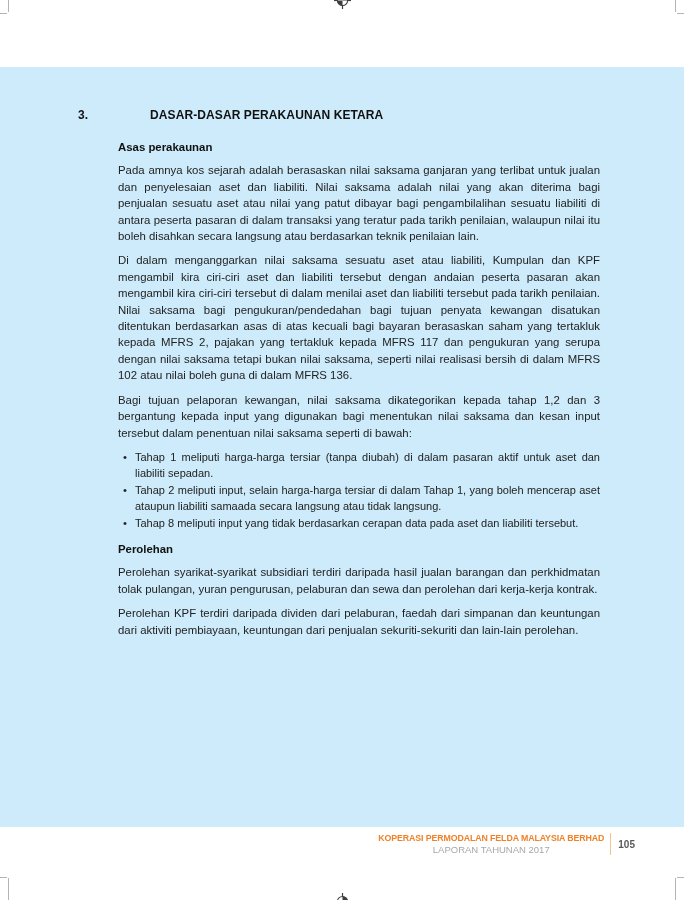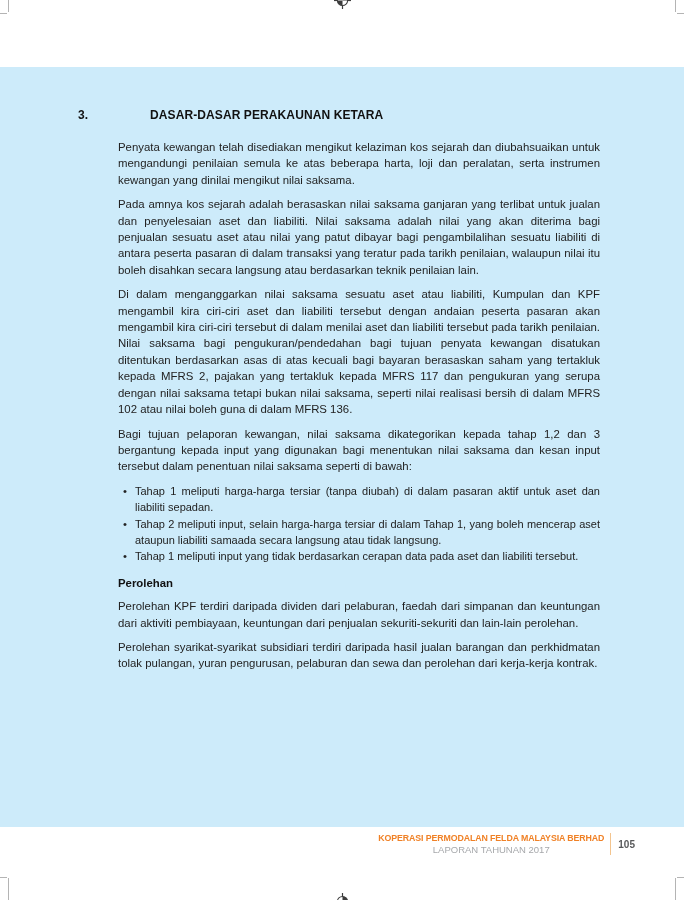--- a/index.html
+++ b/index.html
@@ -162,45 +162,45 @@
   </span>
 
   <div class="band">
 
     <div class="section-head">
       <div class="sec-num">3.</div>
       <div class="sec-title">DASAR-DASAR PERAKAUNAN KETARA</div>
     </div>
 
     <div class="indent">
-
-      <p class="para">Penyata kewangan telah disediakan mengikut kelaziman kos sejarah dan diubahsuaikan untuk mengandungi penilaian semula ke atas beberapa harta, loji dan peralatan, serta instrumen kewangan yang dinilai mengikut nilai saksama.</p>
+      <div class="subhead">Asas perakaunan</div>
+
       <p class="para">Pada amnya kos sejarah adalah berasaskan nilai saksama ganjaran yang terlibat untuk jualan dan penyelesaian aset dan liabiliti. Nilai saksama adalah nilai yang akan diterima bagi penjualan sesuatu aset atau nilai yang patut dibayar bagi pengambilalihan sesuatu liabiliti di antara peserta pasaran di dalam transaksi yang teratur pada tarikh penilaian, walaupun nilai itu boleh disahkan secara langsung atau berdasarkan teknik penilaian lain.</p>
       <p class="para">Di dalam menganggarkan nilai saksama sesuatu aset atau liabiliti, Kumpulan dan KPF mengambil kira ciri-ciri aset dan liabiliti tersebut dengan andaian peserta pasaran akan mengambil kira ciri-ciri tersebut di dalam menilai aset dan liabiliti tersebut pada tarikh penilaian. Nilai saksama bagi pengukuran/pendedahan bagi tujuan penyata kewangan disatukan ditentukan berdasarkan asas di atas kecuali bagi bayaran berasaskan saham yang tertakluk kepada MFRS 2, pajakan yang tertakluk kepada MFRS 117 dan pengukuran yang serupa dengan nilai saksama tetapi bukan nilai saksama, seperti nilai realisasi bersih di dalam MFRS 102 atau nilai boleh guna di dalam MFRS 136.</p>
       <p class="para">Bagi tujuan pelaporan kewangan, nilai saksama dikategorikan kepada tahap 1,2 dan 3 bergantung kepada input yang digunakan bagi menentukan nilai saksama dan kesan input tersebut dalam penentuan nilai saksama seperti di bawah:</p>
 
       <div class="bullets">
         <div class="bullet-row">
           <span class="bullet-marker">•</span>
           <span class="bullet-text">Tahap 1 meliputi harga-harga tersiar (tanpa diubah) di dalam pasaran aktif untuk aset dan liabiliti sepadan.</span>
         </div>
         <div class="bullet-row">
           <span class="bullet-marker">•</span>
           <span class="bullet-text">Tahap 2 meliputi input, selain harga-harga tersiar di dalam Tahap 1, yang boleh mencerap aset ataupun liabiliti samaada secara langsung atau tidak langsung.</span>
         </div>
         <div class="bullet-row">
           <span class="bullet-marker">•</span>
-          <span class="bullet-text">Tahap 1 meliputi input yang tidak berdasarkan cerapan data pada aset dan liabiliti tersebut.</span>
+          <span class="bullet-text">Tahap 8 meliputi input yang tidak berdasarkan cerapan data pada aset dan liabiliti tersebut.</span>
         </div>
       </div>
 
       <div class="subhead">Perolehan</div>
 
+      <p class="para">Perolehan syarikat-syarikat subsidiari terdiri daripada hasil jualan barangan dan perkhidmatan tolak pulangan, yuran pengurusan, pelaburan dan sewa dan perolehan dari kerja-kerja kontrak.</p>
       <p class="para">Perolehan KPF terdiri daripada dividen dari pelaburan, faedah dari simpanan dan keuntungan dari aktiviti pembiayaan, keuntungan dari penjualan sekuriti-sekuriti dan lain-lain perolehan.</p>
-      <p class="para">Perolehan syarikat-syarikat subsidiari terdiri daripada hasil jualan barangan dan perkhidmatan tolak pulangan, yuran pengurusan, pelaburan dan sewa dan perolehan dari kerja-kerja kontrak.</p>
     </div>
   </div>
 
   <div class="footer">
     <div class="footer-lines">
       <div class="footer-company">KOPERASI PERMODALAN FELDA MALAYSIA BERHAD</div>
       <div class="footer-report">LAPORAN TAHUNAN 2017</div>
     </div>
     <div class="footer-divider"></div>
     <div class="footer-page">105</div>

